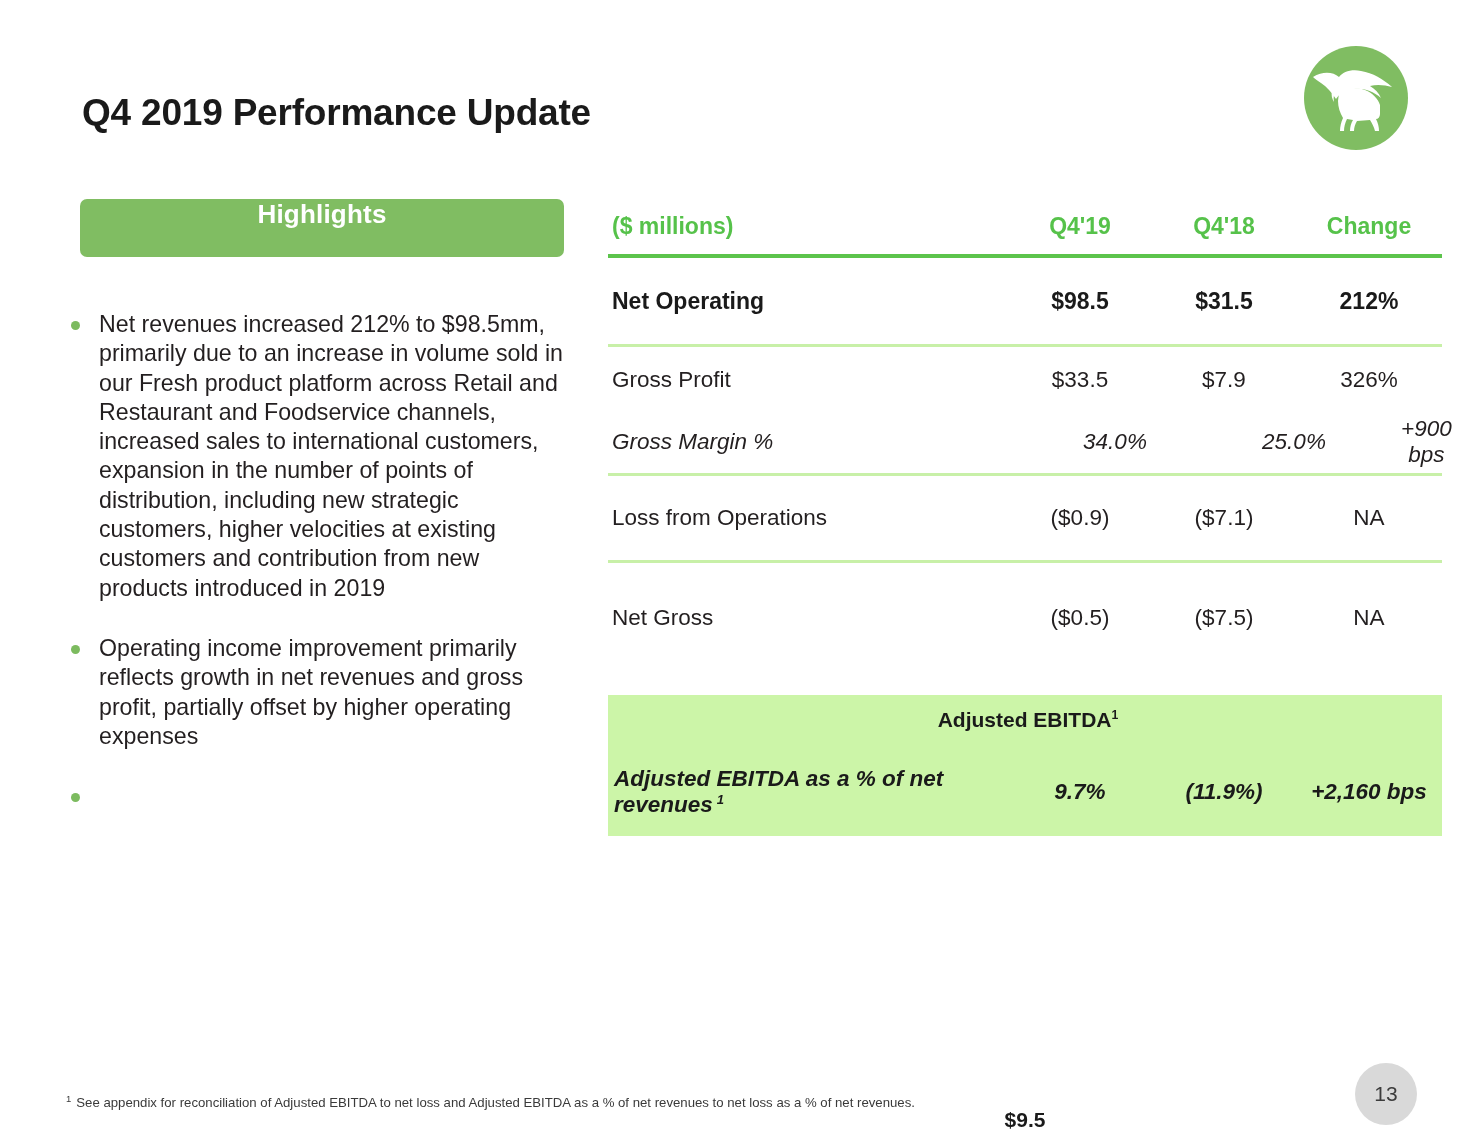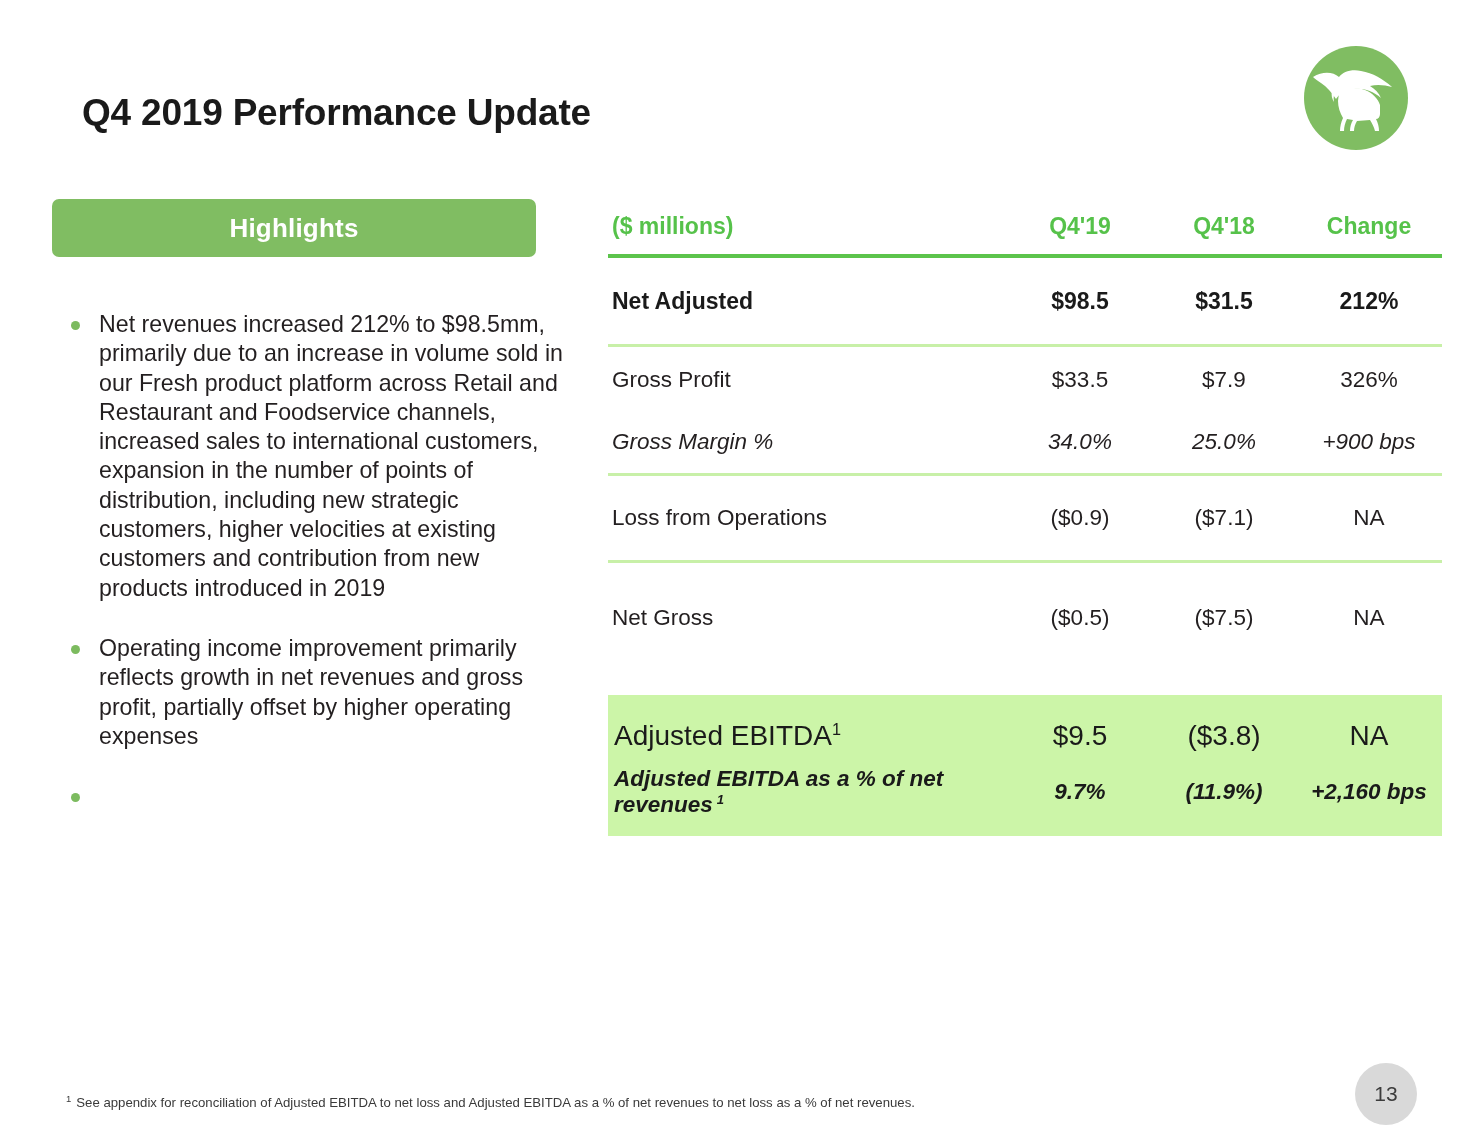--- a/index.html
+++ b/index.html
@@ -37,28 +37,28 @@
     position: absolute;
     left: 1299px;
     top: 41px;
     width: 114px;
     height: 114px;
   }
 
   
   .highlights-header {
     position: absolute;
-    left: 52px;
+    left: 80px;
     top: 199px;
     width: 484px;
     height: 58px;
     background: #80bd62;
     border-radius: 7px;
     display: flex;
-    align-items: center;
+    align-items: flex-start;
     justify-content: center;
   }
   .highlights-header-label {
     color: #ffffff;
     font-size: 26px;
     font-weight: bold;
     letter-spacing: 0.2px;
   }
 
   .bullet-list {
@@ -146,20 +146,21 @@
   .row-gross-profit {
     height: 62px;
     font-size: 22.5px;
     color: #231f20;
   }
   .row-gross-margin {
     height: 62px;
     font-size: 22.5px;
     font-style: italic;
     color: #231f20;
+    gap: 35px;
   }
 
   .row-loss-ops {
     height: 84px;
     font-size: 22.5px;
     color: #231f20;
   }
 
   .row-net-loss {
     height: 110px;
@@ -167,23 +168,24 @@
     color: #231f20;
   }
 
   .hilite-block {
     background: #ccf5a8;
     padding: 13px 0 16px 0;
     margin-top: 22px;
   }
   .row-adj-ebitda {
     height: 56px;
-    font-size: 28px;
-    font-weight: normal;
+    font-size: 21px;
+    font-weight: bold;
     color: #1a1a1a;
+    flex-direction: column;
   }
   .row-adj-ebitda-pct {
     height: 56px;
     font-size: 22.5px;
     font-weight: bold;
     font-style: italic;
     color: #1a1a1a;
   }
   .hilite-block .cell-label { padding-left: 6px; }
 
@@ -274,21 +276,21 @@
     <div class="fin-row fin-head">
       <div class="cell-label">($ millions)</div>
       <div class="cell-val">Q4'19</div>
       <div class="cell-val">Q4'18</div>
       <div class="cell-val wide">Change</div>
     </div>
 
     <div class="rule-strong"></div>
 
     <div class="fin-row row-net-revenues">
-      <div class="cell-label">Net Adjusted</div>
+      <div class="cell-label">Net Operating</div>
       <div class="cell-val">$98.5</div>
       <div class="cell-val">$31.5</div>
       <div class="cell-val wide">212%</div>
     </div>
 
     <div class="rule-light"></div>
 
     <div class="block-gp">
       <div class="fin-row row-gross-profit">
         <div class="cell-label">Gross Profit</div>

